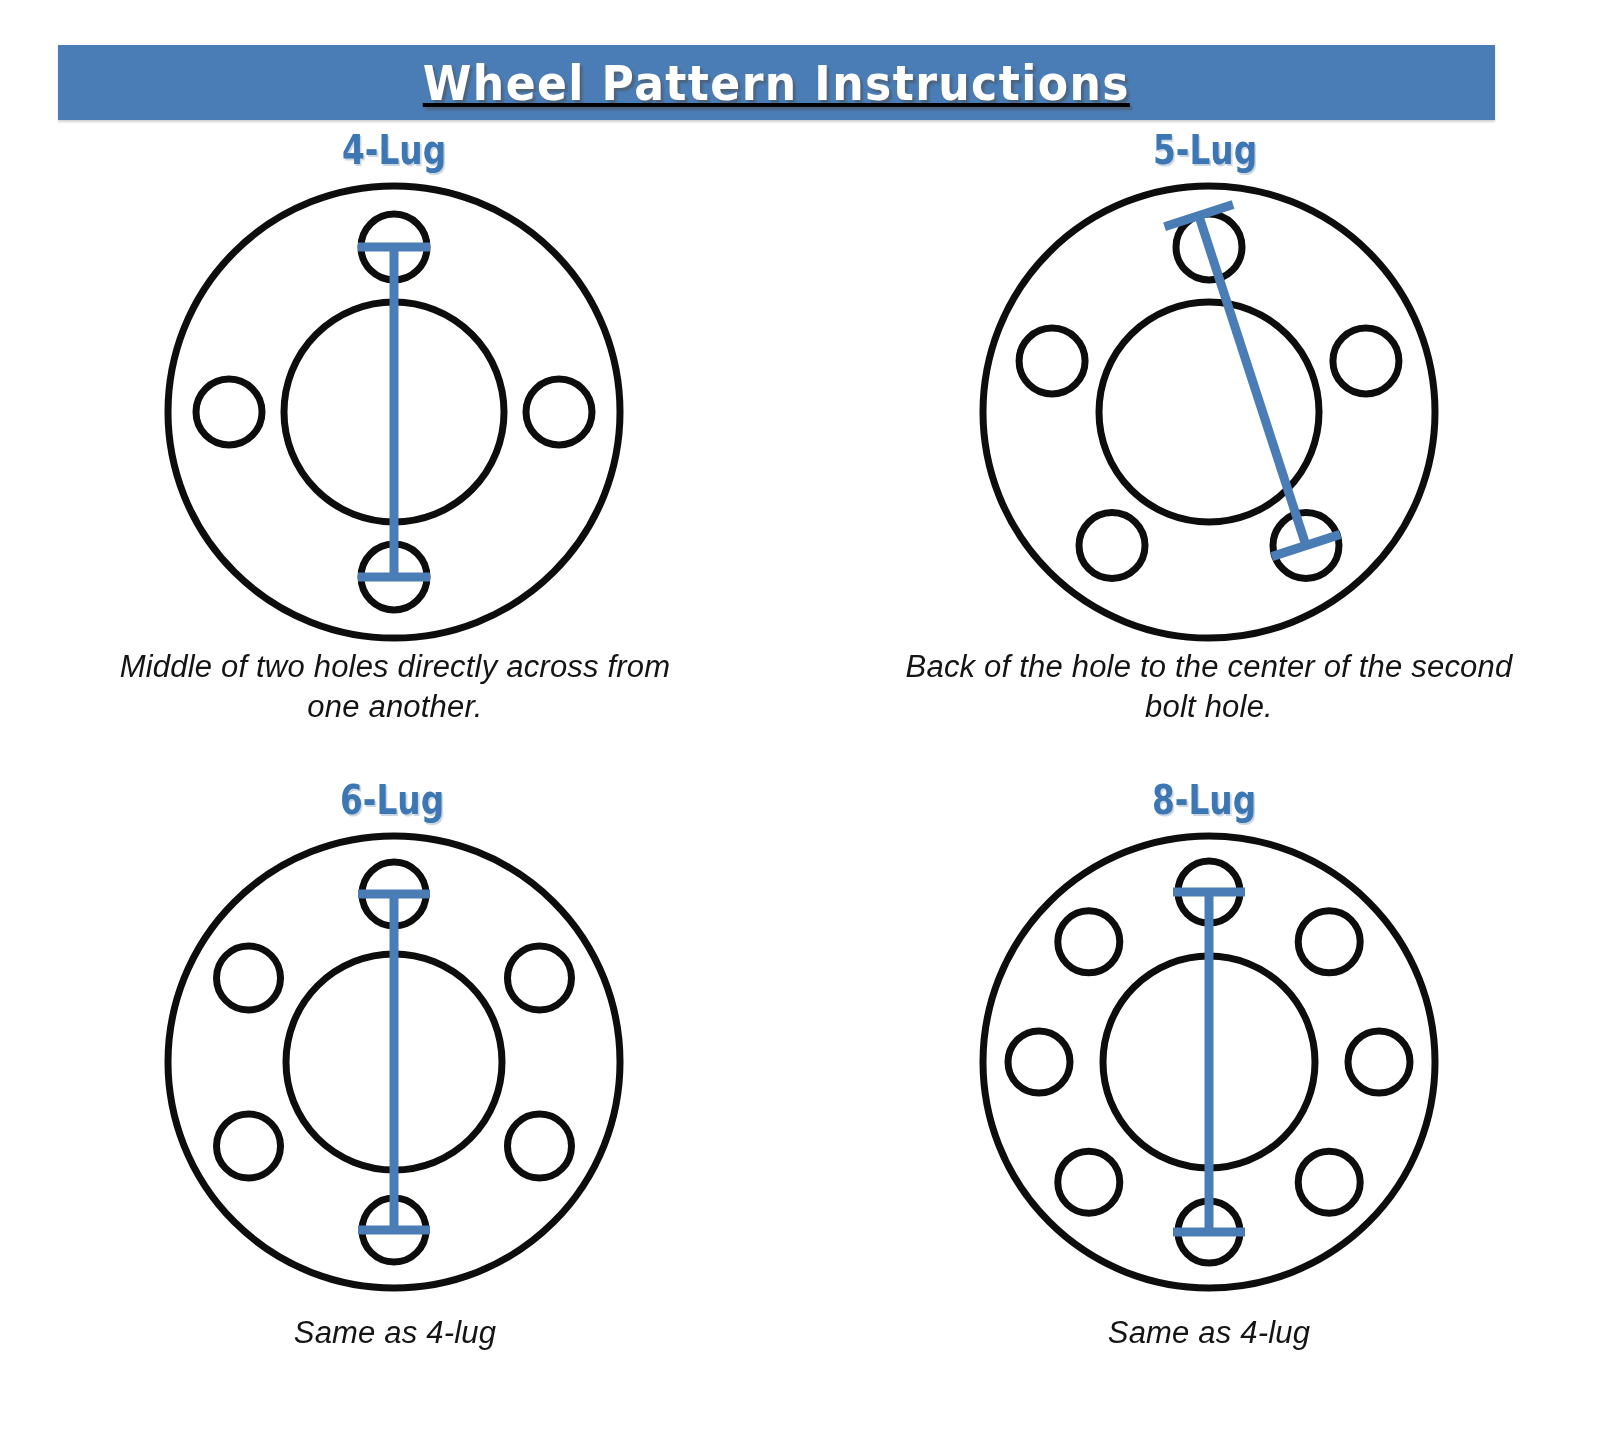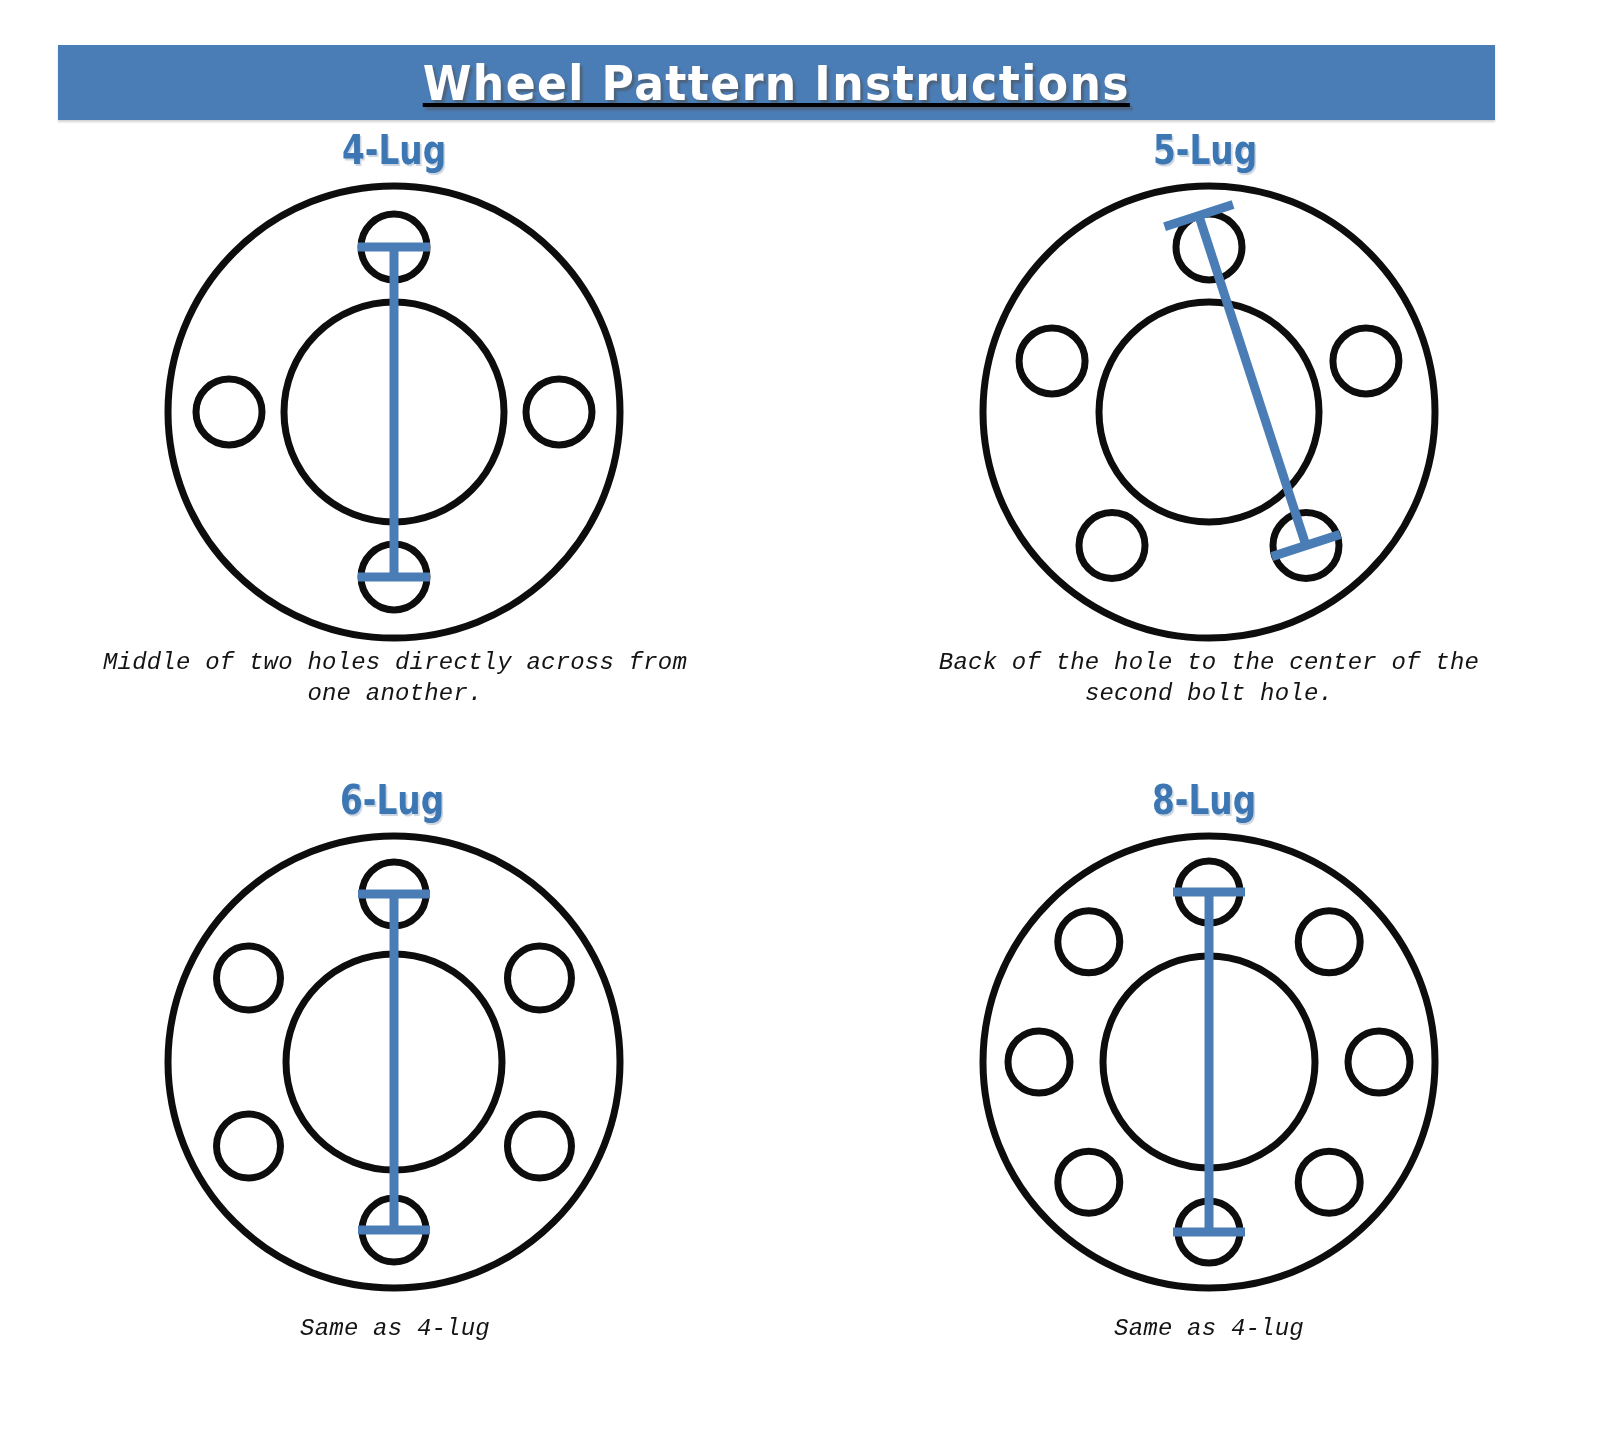--- a/index.html
+++ b/index.html
@@ -69,23 +69,23 @@
     line-height: 1.0;
     height: 46px;
   }
   .wheel-wrap {
     width: 470px;
     height: 455px;
     margin-top: 4px;
   }
   .wheel-wrap svg { display: block; }
   .caption {
-    font-family: Liberation Mono, monospace;
+    font-family: Liberation Sans, sans-serif;
     font-style: italic;
-    font-size: 24px;
+    font-size: 31px;
     color: #141414;
     text-align: center;
     line-height: 1.30;
     max-width: 610px;
     margin-top: 12px;
     letter-spacing: 0.2px;
   }
   .caption.single { margin-top: 28px; }
 
   

